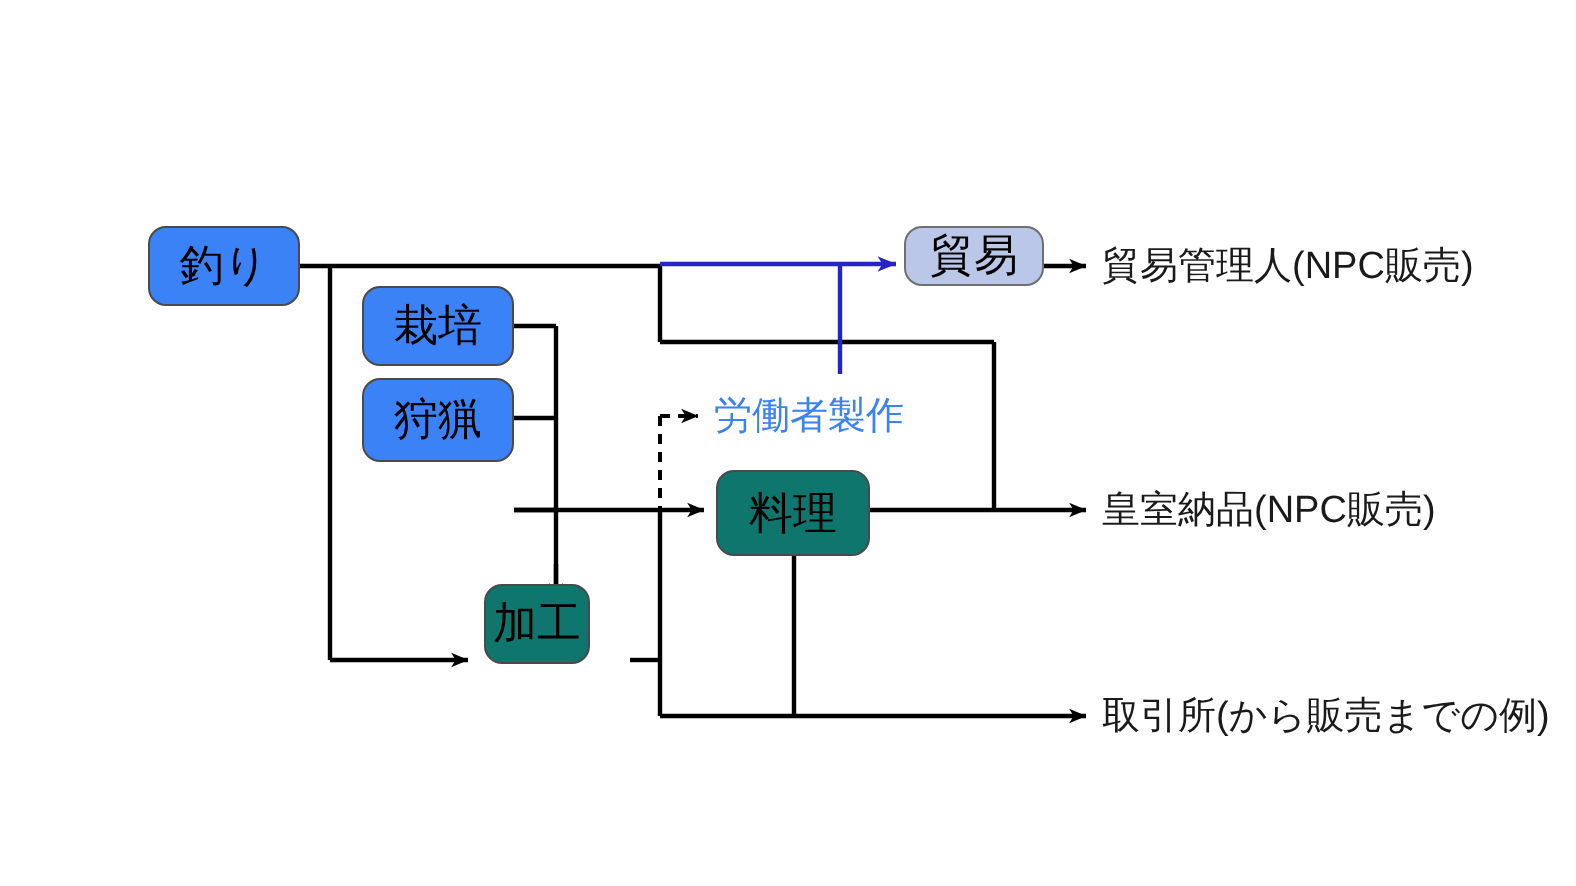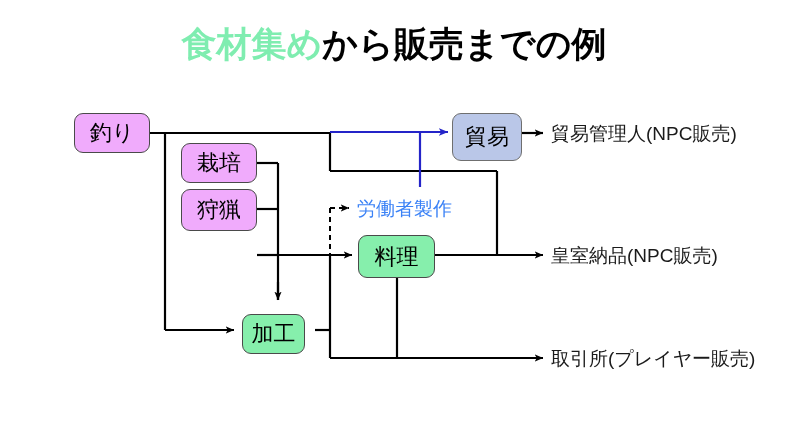--- a/index.html
+++ b/index.html
@@ -44,25 +44,25 @@
     display: flex;
     align-items: center;
     justify-content: center;
     border-radius: 9px;
     font-size: 22px;
     color: #000000;
     white-space: nowrap;
     line-height: 1;
   }
   .node.green {
-    background: #f0abfc;
+    background: #3b82f6;
     border: 1.3px solid #4a4a4a;
   }
   .node.pink {
-    background: #86efac;
+    background: #0f766e;
     border: 1.3px solid #4a4a4a;
   }
   .node.blue {
     background: #BAC7E8;
     border: 1.3px solid #6f6f6f;
   }
 
   .endlabel {
     position: absolute;
     font-size: 19px;
@@ -76,23 +76,20 @@
     color: #3b82f6;
     white-space: nowrap;
     line-height: 1;
   }
 </style>
 </head>
 <body>
 
 <div id="canvas">
 
-  <div id="title">
-    <span class="hl">食材集め</span><span class="rest">から販売までの例</span>
-  </div>
 
   <svg id="wires" viewBox="0 0 788 443">
     <defs>
       <marker id="arrowBlack" markerWidth="9" markerHeight="9" refX="8.4" refY="4.2" orient="auto" markerUnits="userSpaceOnUse">
         <path d="M0,0.6 L8.6,4.2 L0,7.8 L2.2,4.2 Z" fill="#000000"></path>
       </marker>
       <marker id="arrowBlue" markerWidth="10" markerHeight="10" refX="9.2" refY="4.6" orient="auto" markerUnits="userSpaceOnUse">
         <path d="M0,0.8 L9.4,4.6 L0,8.4 L2.4,4.6 Z" fill="#2424C8"></path>
       </marker>
     </defs>
@@ -146,33 +143,33 @@
 
   <div class="node green" style="left:181px; top:143px; width:76px; height:40px;">
     <span>栽培</span>
   </div>
 
   <div class="node green" style="left:181px; top:189px; width:76px; height:42px;">
     <span>狩猟</span>
   </div>
 
 
-  <div class="node pink" style="left:242px; top:314px; width:63px; height:40px;">
+  <div class="node pink" style="left:242px; top:292px; width:53px; height:40px;">
     <span>加工</span>
   </div>
 
   <div class="node pink" style="left:358px; top:235px; width:77px; height:43px;">
     <span>料理</span>
   </div>
 
-  <div class="node blue" style="left:452px; top:113px; width:70px; height:48px;">
+  <div class="node blue" style="left:452px; top:113px; width:70px; height:30px;">
     <span>貿易</span>
   </div>
 
   <div class="sidelabel" style="left:357px; top:199px;">労働者製作</div>
 
   <div class="endlabel" style="left:551px; top:124px;">貿易管理人(NPC販売)</div>
 
   <div class="endlabel" style="left:551px; top:246px;">皇室納品(NPC販売)</div>
 
-  <div class="endlabel" style="left:551px; top:349px;">取引所(プレイヤー販売)</div>
+  <div class="endlabel" style="left:551px; top:349px;">取引所(から販売までの例)</div>
 
 </div>
 
 </body></html>

